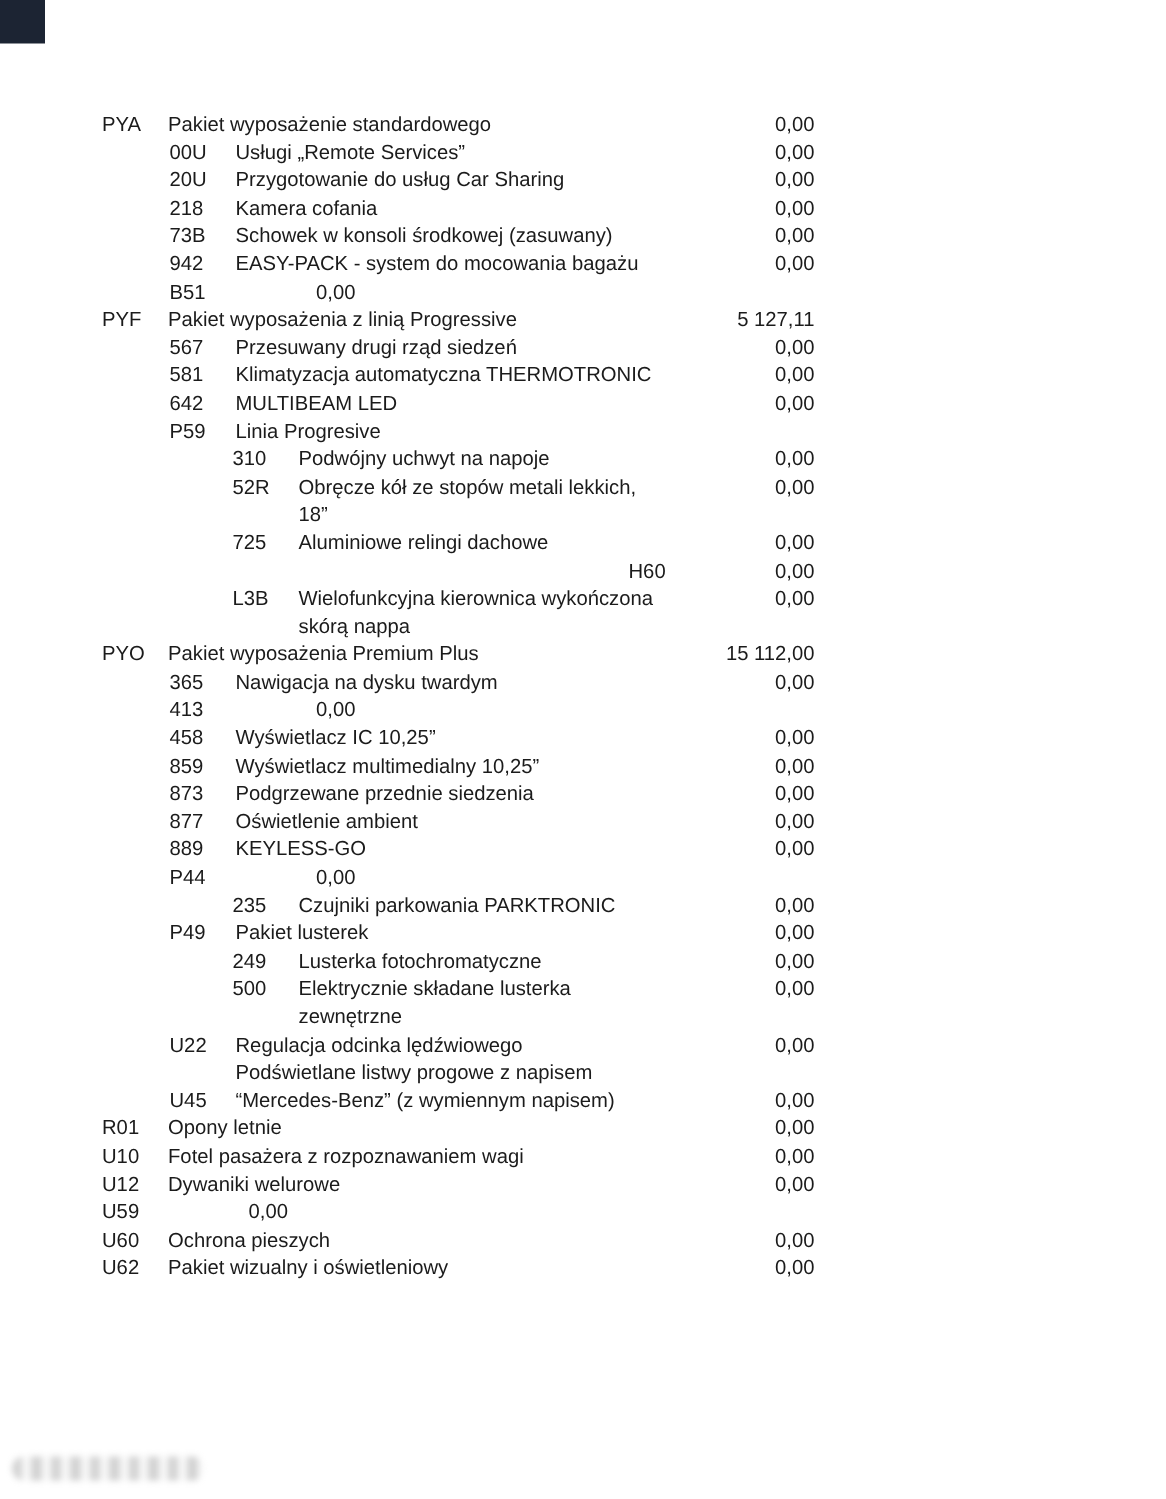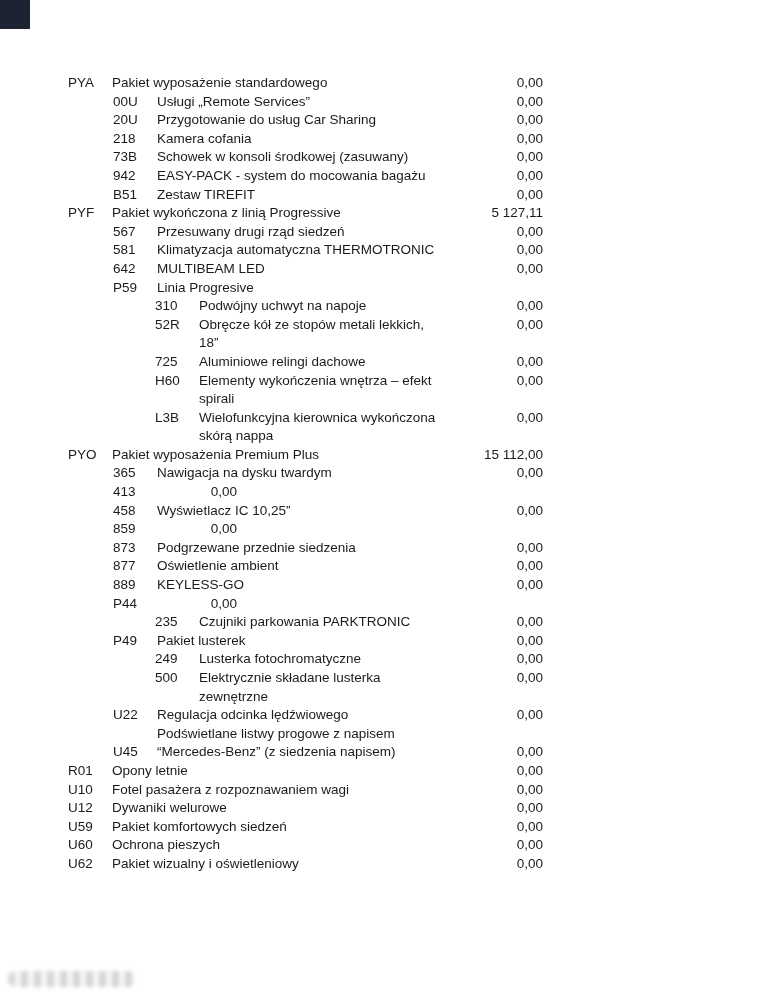--- a/index.html
+++ b/index.html
@@ -97,26 +97,25 @@
         <span class="label">Schowek w konsoli środkowej (zasuwany)</span>
         <span class="price">0,00</span>
       </div>
       <div class="row level-1">
         <span class="code">942</span>
         <span class="label">EASY-PACK - system do mocowania bagażu</span>
         <span class="price">0,00</span>
       </div>
       <div class="row level-1">
         <span class="code">B51</span>
-        <span class="label">Zestaw TIREFIT</span>
         <span class="price">0,00</span>
       </div>
       <div class="row level-0">
         <span class="code">PYF</span>
-        <span class="label">Pakiet wykończona z linią Progressive</span>
+        <span class="label">Pakiet wyposażenia z linią Progressive</span>
         <span class="price">5 127,11</span>
       </div>
       <div class="row level-1">
         <span class="code">567</span>
         <span class="label">Przesuwany drugi rząd siedzeń</span>
         <span class="price">0,00</span>
       </div>
       <div class="row level-1">
         <span class="code">581</span>
         <span class="label">Klimatyzacja automatyczna THERMOTRONIC</span>
@@ -142,21 +141,20 @@
         <span class="label">Obręcze kół ze stopów metali lekkich, 18”</span>
         <span class="price">0,00</span>
       </div>
       <div class="row level-2">
         <span class="code">725</span>
         <span class="label">Aluminiowe relingi dachowe</span>
         <span class="price">0,00</span>
       </div>
       <div class="row level-2">
         <span class="code">H60</span>
-        <span class="label">Elementy wykończenia wnętrza – efekt spirali</span>
         <span class="price">0,00</span>
       </div>
       <div class="row level-2">
         <span class="code">L3B</span>
         <span class="label">Wielofunkcyjna kierownica wykończona skórą nappa</span>
         <span class="price">0,00</span>
       </div>
       <div class="row level-0">
         <span class="code">PYO</span>
         <span class="label">Pakiet wyposażenia Premium Plus</span>
@@ -171,20 +169,21 @@
         <span class="code">413</span>
         <span class="price">0,00</span>
       </div>
       <div class="row level-1">
         <span class="code">458</span>
         <span class="label">Wyświetlacz IC 10,25”</span>
         <span class="price">0,00</span>
       </div>
       <div class="row level-1">
         <span class="code">859</span>
+        <span class="label">Wyświetlacz multimedialny 10,25”</span>
         <span class="price">0,00</span>
       </div>
       <div class="row level-1">
         <span class="code">873</span>
         <span class="label">Podgrzewane przednie siedzenia</span>
         <span class="price">0,00</span>
       </div>
       <div class="row level-1">
         <span class="code">877</span>
         <span class="label">Oświetlenie ambient</span>
@@ -219,41 +218,40 @@
         <span class="label">Elektrycznie składane lusterka zewnętrzne</span>
         <span class="price">0,00</span>
       </div>
       <div class="row level-1">
         <span class="code">U22</span>
         <span class="label">Regulacja odcinka lędźwiowego</span>
         <span class="price">0,00</span>
       </div>
       <div class="row level-1">
         <span class="code">U45</span>
-        <span class="label">Podświetlane listwy progowe z napisem “Mercedes-Benz” (z siedzenia napisem)</span>
+        <span class="label">Podświetlane listwy progowe z napisem “Mercedes-Benz” (z wymiennym napisem)</span>
         <span class="price">0,00</span>
       </div>
       <div class="row level-0">
         <span class="code">R01</span>
         <span class="label">Opony letnie</span>
         <span class="price">0,00</span>
       </div>
       <div class="row level-0">
         <span class="code">U10</span>
         <span class="label">Fotel pasażera z rozpoznawaniem wagi</span>
         <span class="price">0,00</span>
       </div>
       <div class="row level-0">
         <span class="code">U12</span>
         <span class="label">Dywaniki welurowe</span>
         <span class="price">0,00</span>
       </div>
       <div class="row level-0">
         <span class="code">U59</span>
-        <span class="label">Pakiet komfortowych siedzeń</span>
         <span class="price">0,00</span>
       </div>
       <div class="row level-0">
         <span class="code">U60</span>
         <span class="label">Ochrona pieszych</span>
         <span class="price">0,00</span>
       </div>
       <div class="row level-0">
         <span class="code">U62</span>
         <span class="label">Pakiet wizualny i oświetleniowy</span>

